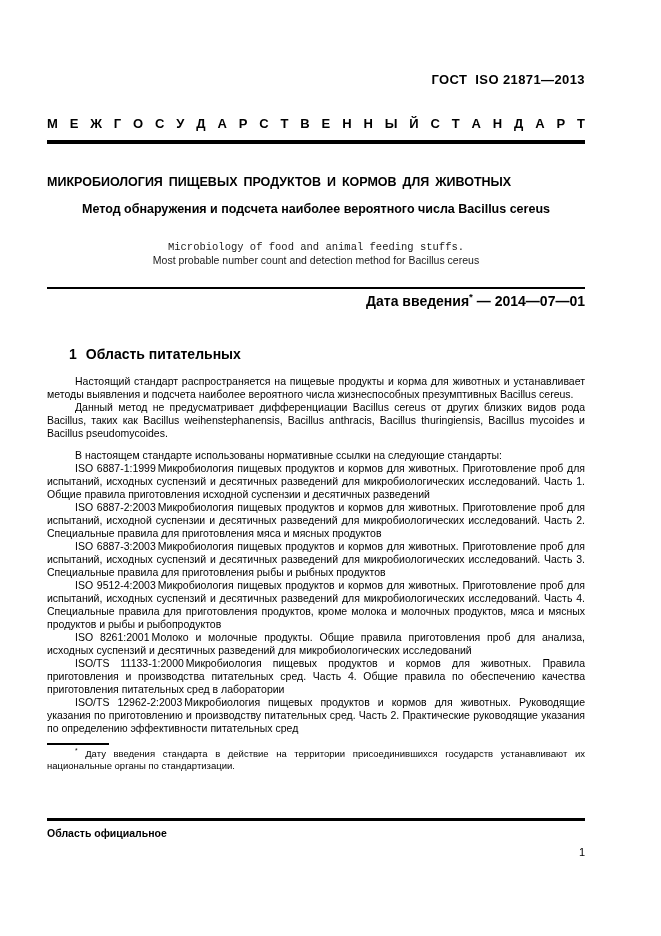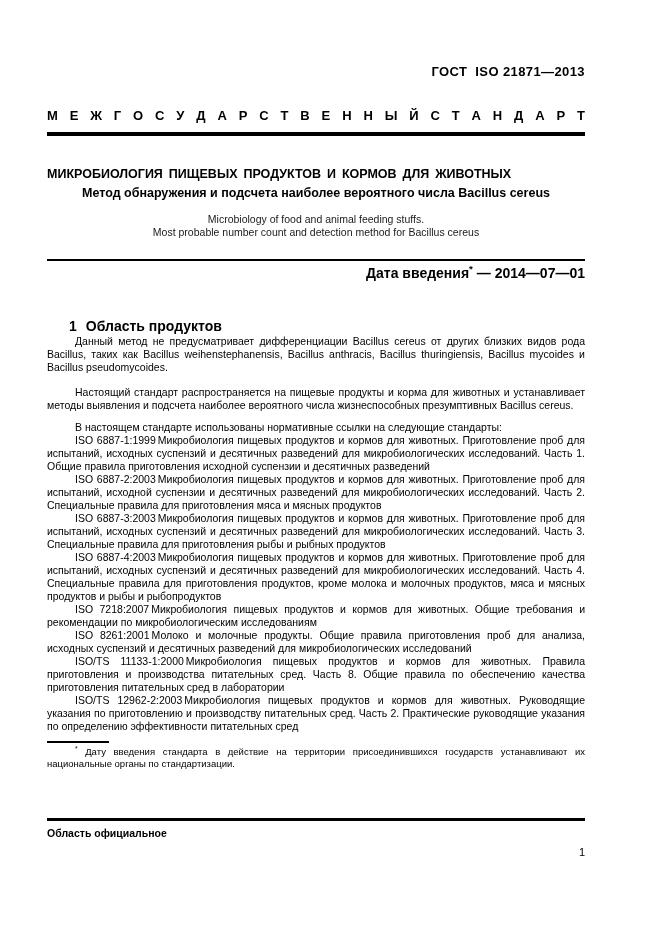--- a/index.html
+++ b/index.html
@@ -6,21 +6,21 @@
   .page{
     position:relative;
     width:661px;height:936px;
     background:#ffffff;
     font-family:"Liberation Sans","DejaVu Sans",sans-serif;
     color:#000;
     overflow:hidden;
     margin:0 auto;
     box-sizing:border-box;
   }
-  .content{padding:8px 76px 0 47px;}
+  .content{padding:16px 76px 0 47px;}
   .doc-code{
     padding-top:56px;
     text-align:right;
     font-weight:bold;
     font-size:13px;
     letter-spacing:.4px;
     line-height:15px;
   }
   .banner{
     margin-top:29px;
@@ -31,27 +31,27 @@
     text-align-last:justify;
     white-space:normal;
   }
   .rule{background:#000;}
   .rule-header{margin-top:9px;height:4px;}
   .title-ru-main{
     margin-top:31px;text-align:left;
     font-weight:bold;font-size:12.5px;line-height:15px;word-spacing:2.5px;
   }
   .title-ru-sub{
-    margin-top:4px;text-align:center;
+    margin-top:12px;text-align:center;
     font-weight:bold;font-size:12.5px;line-height:15px;
   }
   .title-en{
     text-align:center;font-size:10.5px;line-height:13px;color:#1a1a1a;
   }
-  .title-en.first{margin-top:12px;}
+  .title-en.first{margin-top:24px;font-family:Liberation Mono, monospace;}
   .rule-date{margin-top:20px;height:2px;}
   .date-line{
     margin-top:5px;text-align:right;
     font-weight:bold;font-size:14px;line-height:14px;
   }
   sup{font-size:70%;line-height:0;}
   .sec-heading{
     margin:38px 0 0 0;
     padding-left:22px;
     font-size:14px;font-weight:bold;line-height:17px;
@@ -98,35 +98,34 @@
 
     <div class="title-ru-main">МИКРОБИОЛОГИЯ ПИЩЕВЫХ ПРОДУКТОВ И КОРМОВ ДЛЯ ЖИВОТНЫХ</div>
     <div class="title-ru-sub">Метод обнаружения и подсчета наиболее вероятного числа Bacillus cereus</div>
     <div class="title-en first">Microbiology of food and animal feeding stuffs.</div>
     <div class="title-en">Most probable number count and detection method for Bacillus cereus</div>
 
     <div class="rule rule-date"></div>
 
     <div class="date-line"><span>Дата введения</span><sup>*</sup><span>&nbsp;— 2014—07—01</span></div>
 
-    <h2 class="sec-heading"><span class="sec-num">1</span><span>Область продуктов</span></h2>
+    <h2 class="sec-heading"><span class="sec-num">1</span><span>Область питательных</span></h2>
 
+    <p class="body-p first-after-heading">Настоящий стандарт распространяется на пищевые продукты и корма для животных и устанавливает методы выявления и подсчета наиболее вероятного числа жизнеспособных презумптивных Bacillus cereus.</p>
     <p class="body-p">Данный метод не предусматривает дифференциации Bacillus cereus от других близких видов рода Bacillus, таких как Bacillus weihenstephanensis, Bacillus anthracis, Bacillus thuringiensis, Bacillus mycoides и Bacillus pseudomycoides.</p>
-    <p class="body-p first-after-heading">Настоящий стандарт распространяется на пищевые продукты и корма для животных и устанавливает методы выявления и подсчета наиболее вероятного числа жизнеспособных презумптивных Bacillus cereus.</p>
 
 
     <p class="body-p intro">В настоящем стандарте использованы нормативные ссылки на следующие стандарты:</p>
 
     <p class="body-p"><span class="ref-code">ISO 6887-1:1999</span><span>Микробиология пищевых продуктов и кормов для животных. Приготовление проб для испытаний, исходных суспензий и десятичных разведений для микробиологических исследований. Часть 1. Общие правила приготовления исходной суспензии и десятичных разведений</span></p>
     <p class="body-p"><span class="ref-code">ISO 6887-2:2003</span><span>Микробиология пищевых продуктов и кормов для животных. Приготовление проб для испытаний, исходной суспензии и десятичных разведений для микробиологических исследований. Часть 2. Специальные правила для приготовления мяса и мясных продуктов</span></p>
     <p class="body-p"><span class="ref-code">ISO 6887-3:2003</span><span>Микробиология пищевых продуктов и кормов для животных. Приготовление проб для испытаний, исходных суспензий и десятичных разведений для микробиологических исследований. Часть 3. Специальные правила для приготовления рыбы и рыбных продуктов</span></p>
-    <p class="body-p"><span class="ref-code">ISO 6887-4:2003</span><span>Микробиология пищевых продуктов и кормов для животных. Приготовление проб для испытаний, исходных суспензий и десятичных разведений для микробиологических исследований. Часть 4. Специальные правила для приготовления продуктов, кроме молока и молочных продуктов, мяса и мясных продуктов и рыбы и рыбопродуктов</span></p>
-    <p class="body-p"><span class="ref-code">ISO 7218:2007</span><span>Микробиология пищевых продуктов и кормов для животных. Общие требования и рекомендации по микробиологическим исследованиям</span></p>
+    <p class="body-p"><span class="ref-code">ISO 9512-4:2003</span><span>Микробиология пищевых продуктов и кормов для животных. Приготовление проб для испытаний, исходных суспензий и десятичных разведений для микробиологических исследований. Часть 4. Специальные правила для приготовления продуктов, кроме молока и молочных продуктов, мяса и мясных продуктов и рыбы и рыбопродуктов</span></p>
     <p class="body-p"><span class="ref-code">ISO 8261:2001</span><span>Молоко и молочные продукты. Общие правила приготовления проб для анализа, исходных суспензий и десятичных разведений для микробиологических исследований</span></p>
-    <p class="body-p"><span class="ref-code">ISO/TS 11133-1:2000</span><span>Микробиология пищевых продуктов и кормов для животных. Правила приготовления и производства питательных сред. Часть 8. Общие правила по обеспечению качества приготовления питательных сред в лаборатории</span></p>
+    <p class="body-p"><span class="ref-code">ISO/TS 11133-1:2000</span><span>Микробиология пищевых продуктов и кормов для животных. Правила приготовления и производства питательных сред. Часть 4. Общие правила по обеспечению качества приготовления питательных сред в лаборатории</span></p>
     <p class="body-p"><span class="ref-code">ISO/TS 12962-2:2003</span><span>Микробиология пищевых продуктов и кормов для животных. Руководящие указания по приготовлению и производству питательных сред. Часть 2. Практические руководящие указания по определению эффективности питательных сред</span></p>
 
     <div class="footnote">
       <div class="footnote-rule"></div>
       <p class="footnote-p"><sup>*</sup><span>&nbsp;Дату введения стандарта в действие на территории присоединившихся государств устанавливают их национальные органы по стандартизации.</span></p>
     </div>
 
   </div>
 
   <div class="rule rule-footer"></div>

